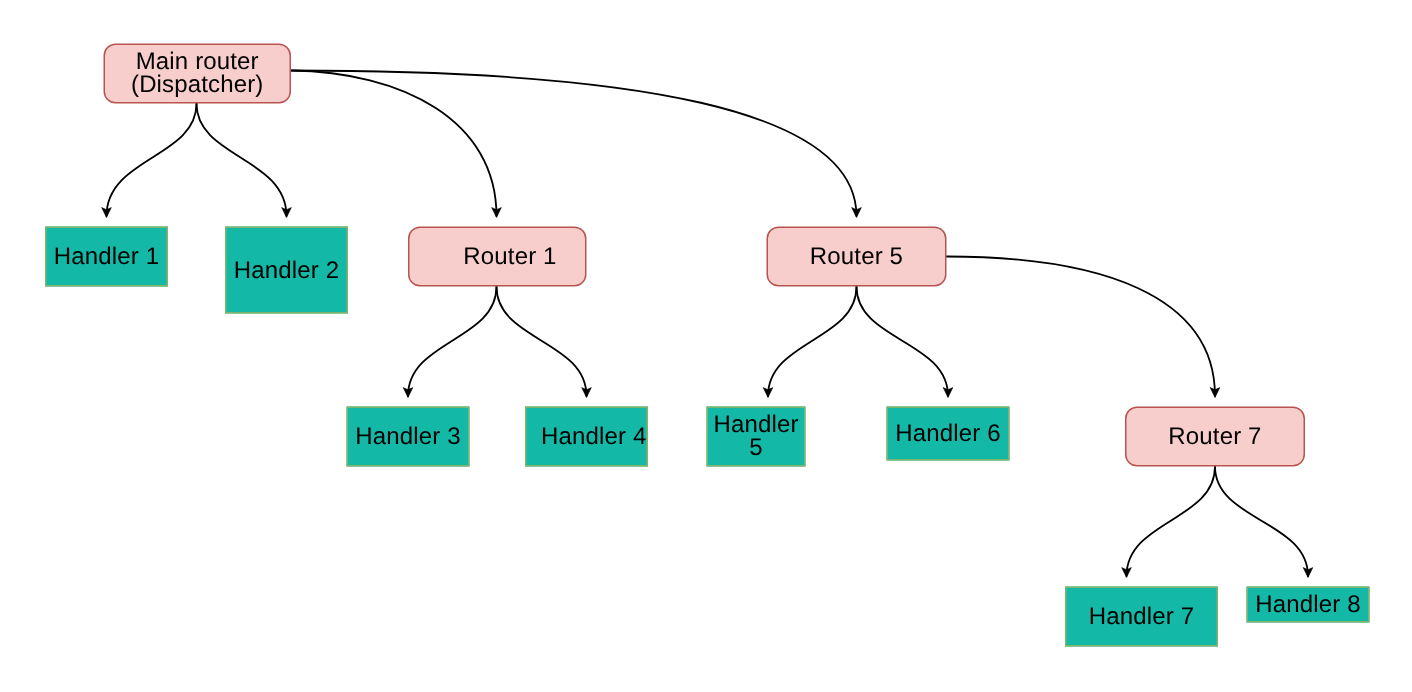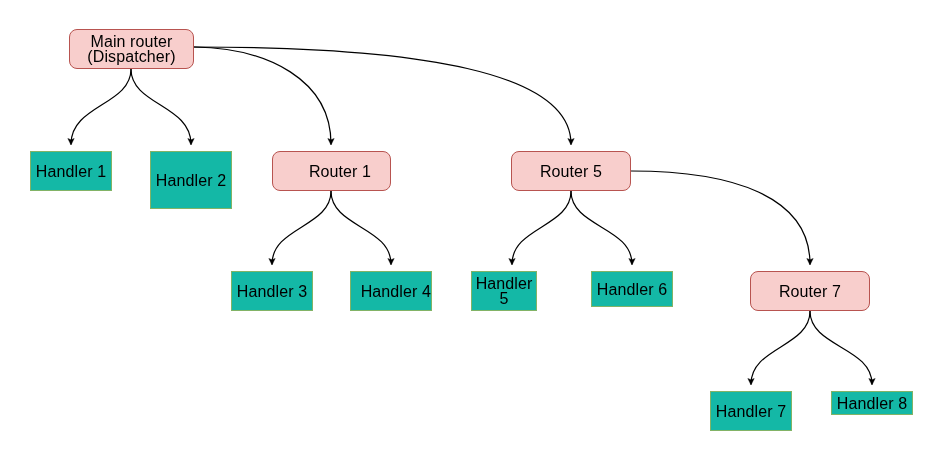--- a/index.html
+++ b/index.html
@@ -82,17 +82,17 @@
 (Dispatcher)</span></div>
       <div class="node handler" style="left: 30px; top: 151px; width: 82px; height: 40px;"><span>Handler 1</span></div>
       <div class="node handler" style="left: 150px; top: 151px; width: 82px; height: 58px;"><span>Handler 2</span></div>
       <div class="node router" style="left: 272px; top: 151px; width: 119px; height: 40px; padding-left: 17px;"><span>Router 1</span></div>
       <div class="node router" style="left: 511px; top: 151px; width: 120px; height: 40px;"><span>Router 5</span></div>
       <div class="node handler" style="left: 231px; top: 271px; width: 82px; height: 40px;"><span>Handler 3</span></div>
       <div class="node handler" style="left: 350px; top: 271px; width: 82px; height: 40px; justify-content: flex-end;"><span>Handler 4</span></div>
       <div class="node handler" style="left: 471px; top: 271px; width: 66px; height: 40px;"><span>Handler 5</span></div>
       <div class="node handler" style="left: 591px; top: 271px; width: 82px; height: 36px;"><span>Handler 6</span></div>
       <div class="node router" style="left: 750px; top: 271px; width: 120px; height: 40px;"><span>Router 7</span></div>
-      <div class="node handler" style="left: 710px; top: 391px; width: 82px; height: 40px;"><span>Handler 7</span></div>
+      <div class="node handler" style="left: 710px; top: 391px; width: 102px; height: 40px;"><span>Handler 7</span></div>
       <div class="node handler" style="left: 831px; top: 391px; width: 82px; height: 24px;"><span>Handler 8</span></div>
     </div>
 
 </div>
 
 </body></html>

